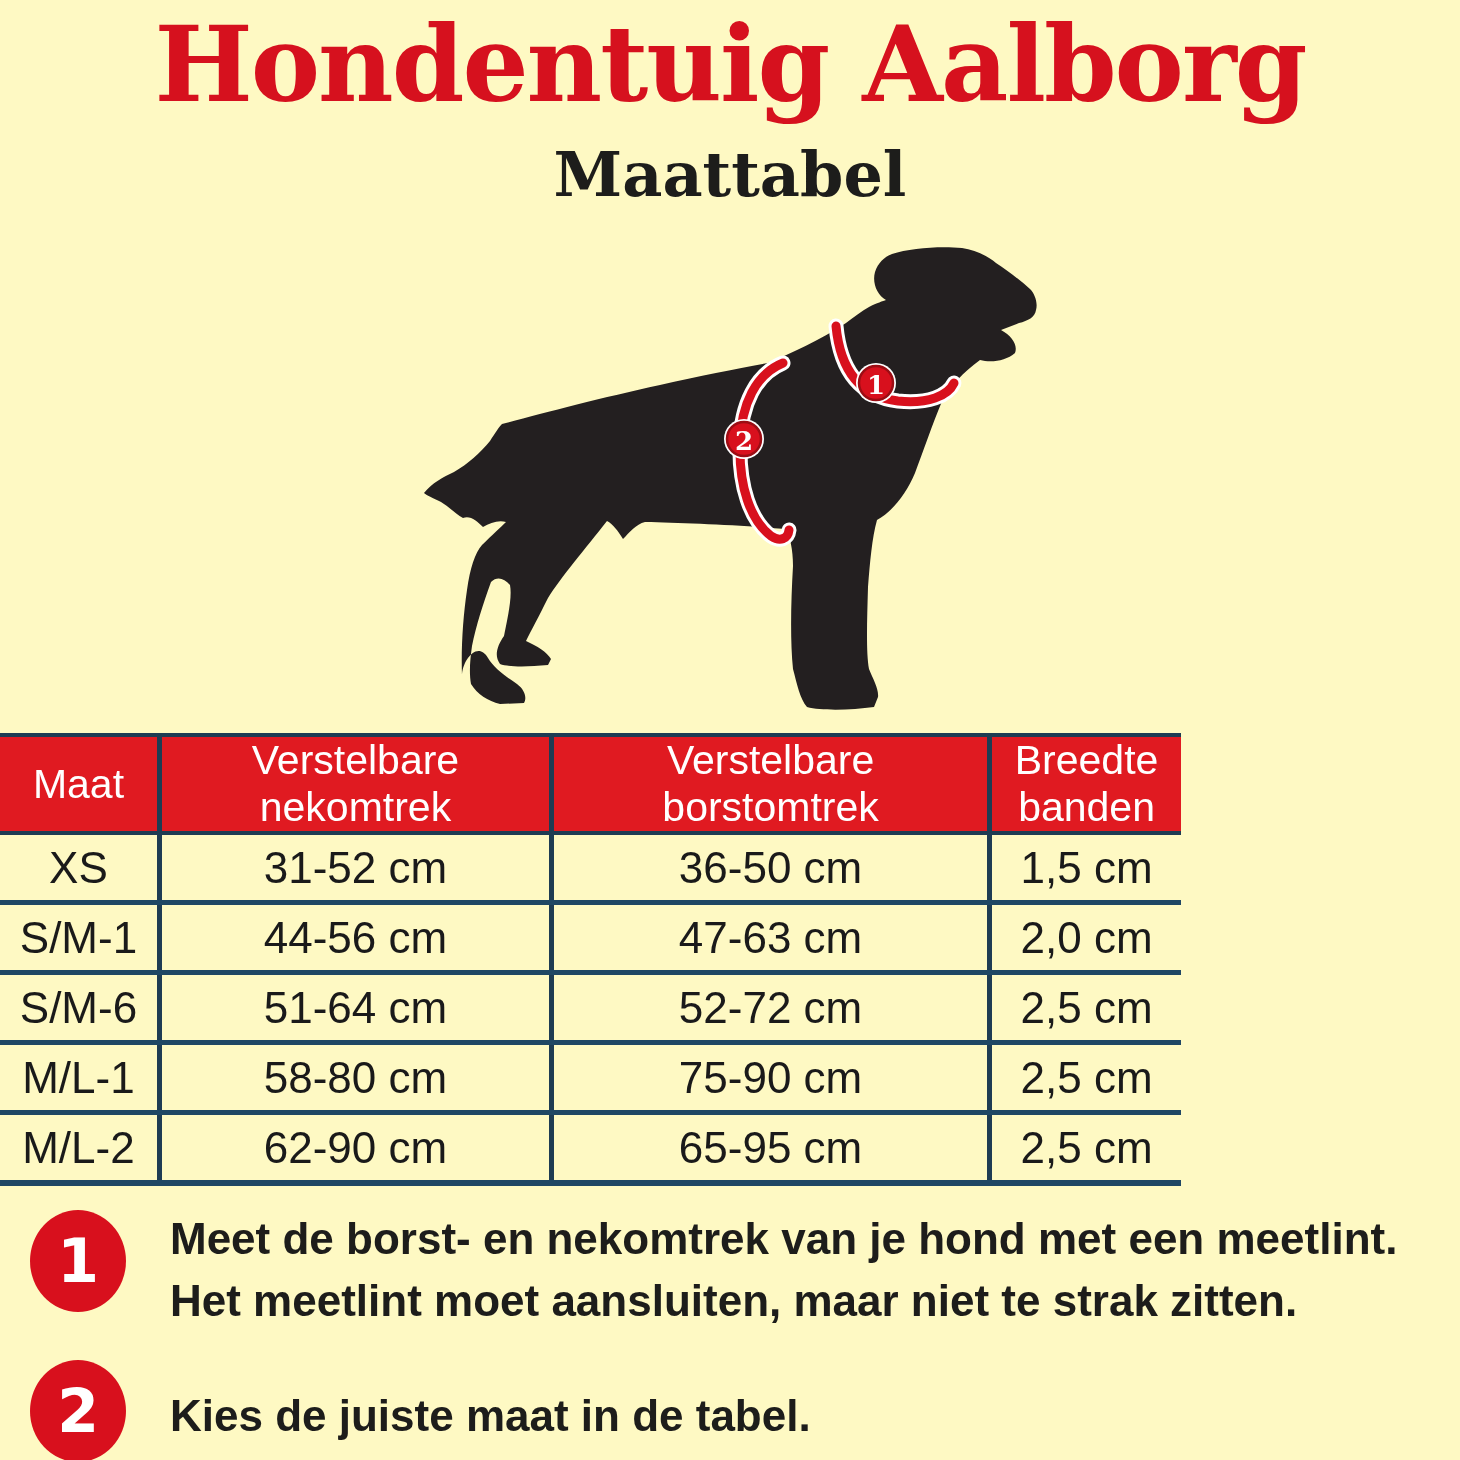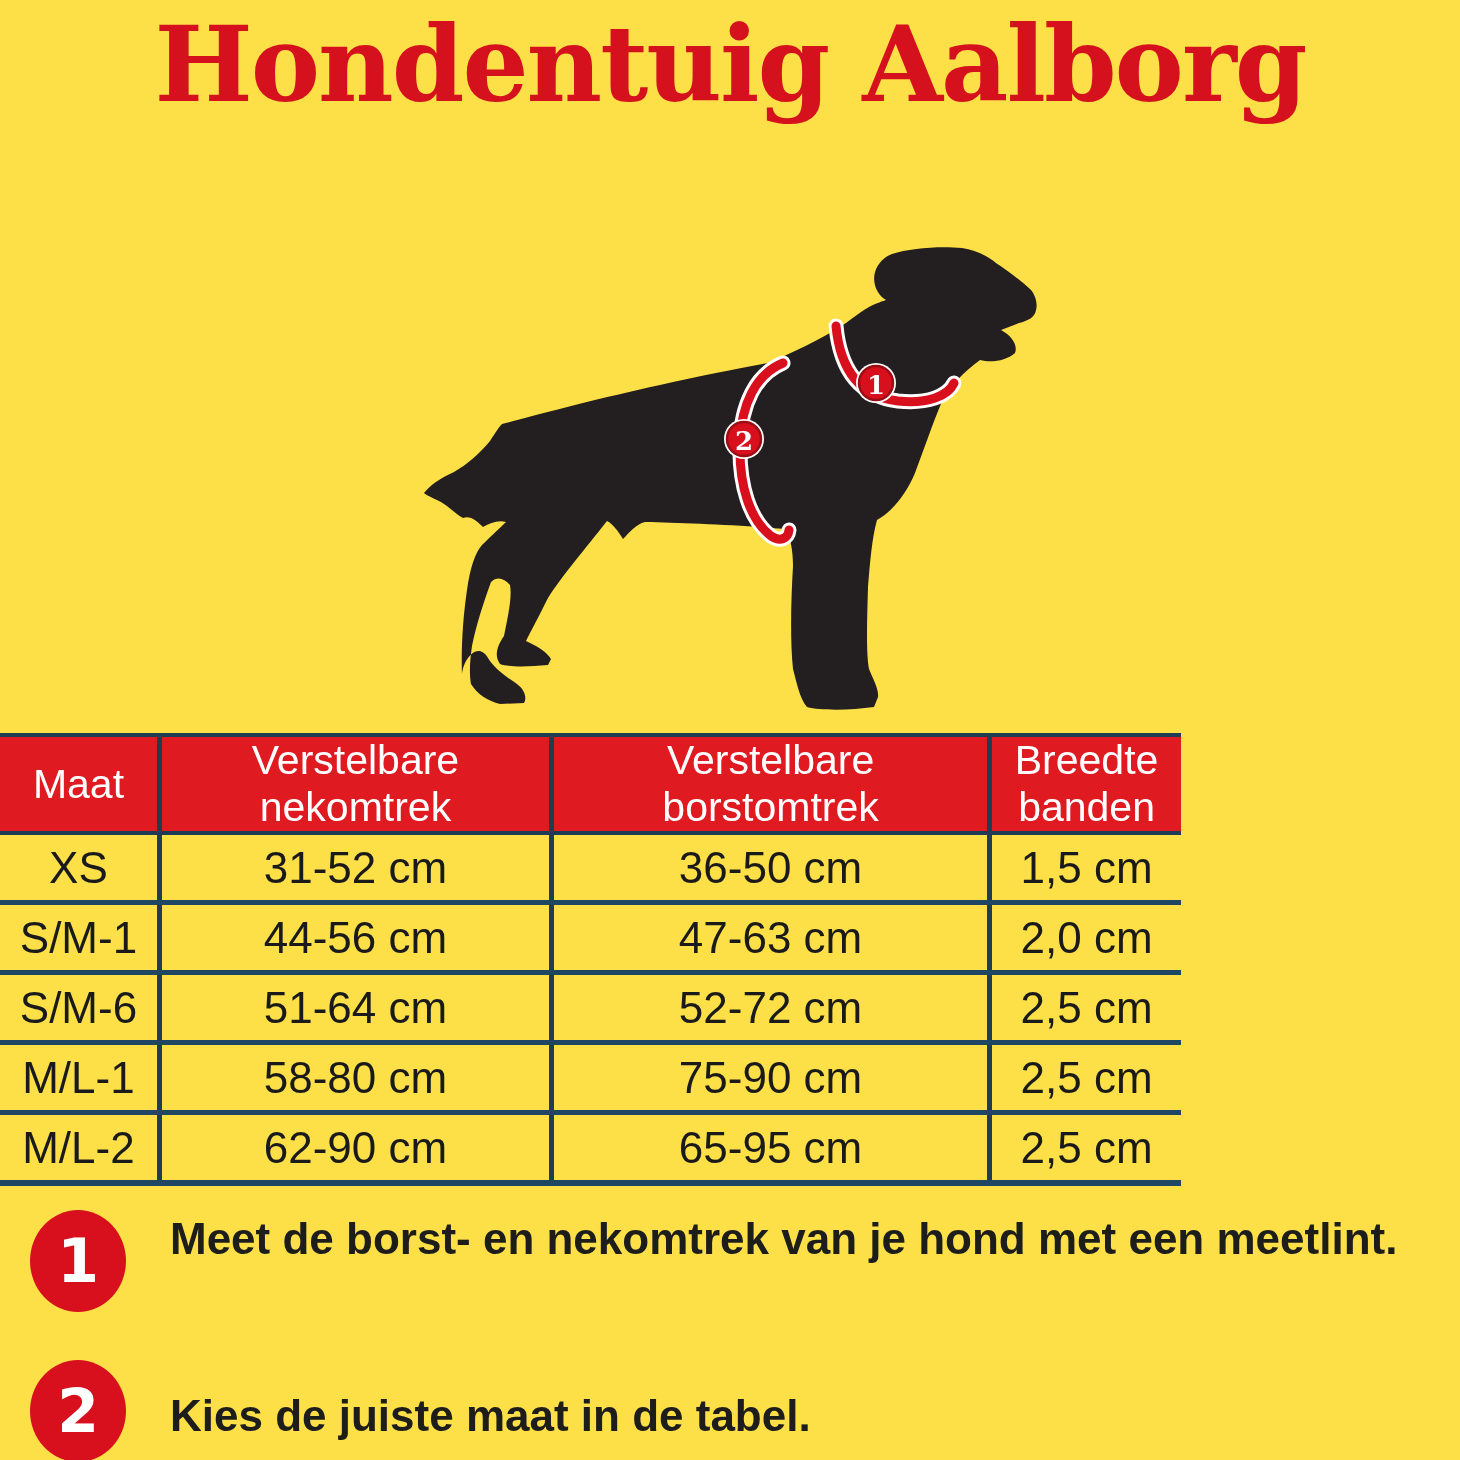--- a/index.html
+++ b/index.html
@@ -1,16 +1,16 @@
 <!DOCTYPE html>
 <html><head>
 <meta charset="utf-8">
 <style>
   html,body{margin:0;padding:0;background:#ffffff;}
-  .page{position:relative;width:1460px;height:1460px;background:#fde047;overflow:hidden;
+  .page{position:relative;width:1460px;height:1460px;background:#fef9c3;overflow:hidden;
         font-family:"Liberation Sans",sans-serif;}
 
   
   .title{position:absolute;left:0;top:10px;width:100%;text-align:center;
          font-family:"DejaVu Serif","Liberation Serif",serif;font-weight:bold;
          font-size:104px;line-height:1.05;letter-spacing:-2px;color:#d6111e;}
   .subtitle{position:absolute;left:0;top:138px;width:100%;text-align:center;
             font-family:"DejaVu Serif","Liberation Serif",serif;font-weight:bold;
             font-size:62px;color:#1d1d1b;}
 
@@ -35,20 +35,21 @@
   .note-text{position:absolute;left:170px;width:1285px;
              font-family:Liberation Sans, sans-serif;font-weight:bold;
              font-size:44px;line-height:1.42;color:#1d1d1b;}
 </style>
 </head>
 <body>
 
 <div class="page">
 
   <div class="title">Hondentuig Aalborg</div>
+  <div class="subtitle">Maattabel</div>
 
   <svg class="dog-svg" viewBox="0 0 1460 1460" xmlns="http://www.w3.org/2000/svg" aria-hidden="true">
 
     <path fill="#231f20" d="
       M 1030 289
       C 1035 294 1038 303 1036 310
       C 1035 317 1028 321 1019 323
       L 1001 330
       C 1012 336 1018 345 1015 353
       C 1006 361 991 363 980 360
@@ -170,20 +171,21 @@
         <td>2,5 cm</td>
       </tr>
       </tbody>
   </table>
 
   <div class="note-circle" style="left:30px;top:1210px;">
     <span>1</span>
   </div>
   <div class="note-text" style="top:1208px;">
     <div>Meet de borst- en nekomtrek van je hond met een meetlint.</div>
+    <div>Het meetlint moet aansluiten, maar niet te strak zitten.</div>
   </div>
 
   <div class="note-circle" style="left:30px;top:1360px;">
     <span>2</span>
   </div>
   <div class="note-text" style="top:1385px;">
     <div>Kies de juiste maat in de tabel.</div>
   </div>
 
 </div>

